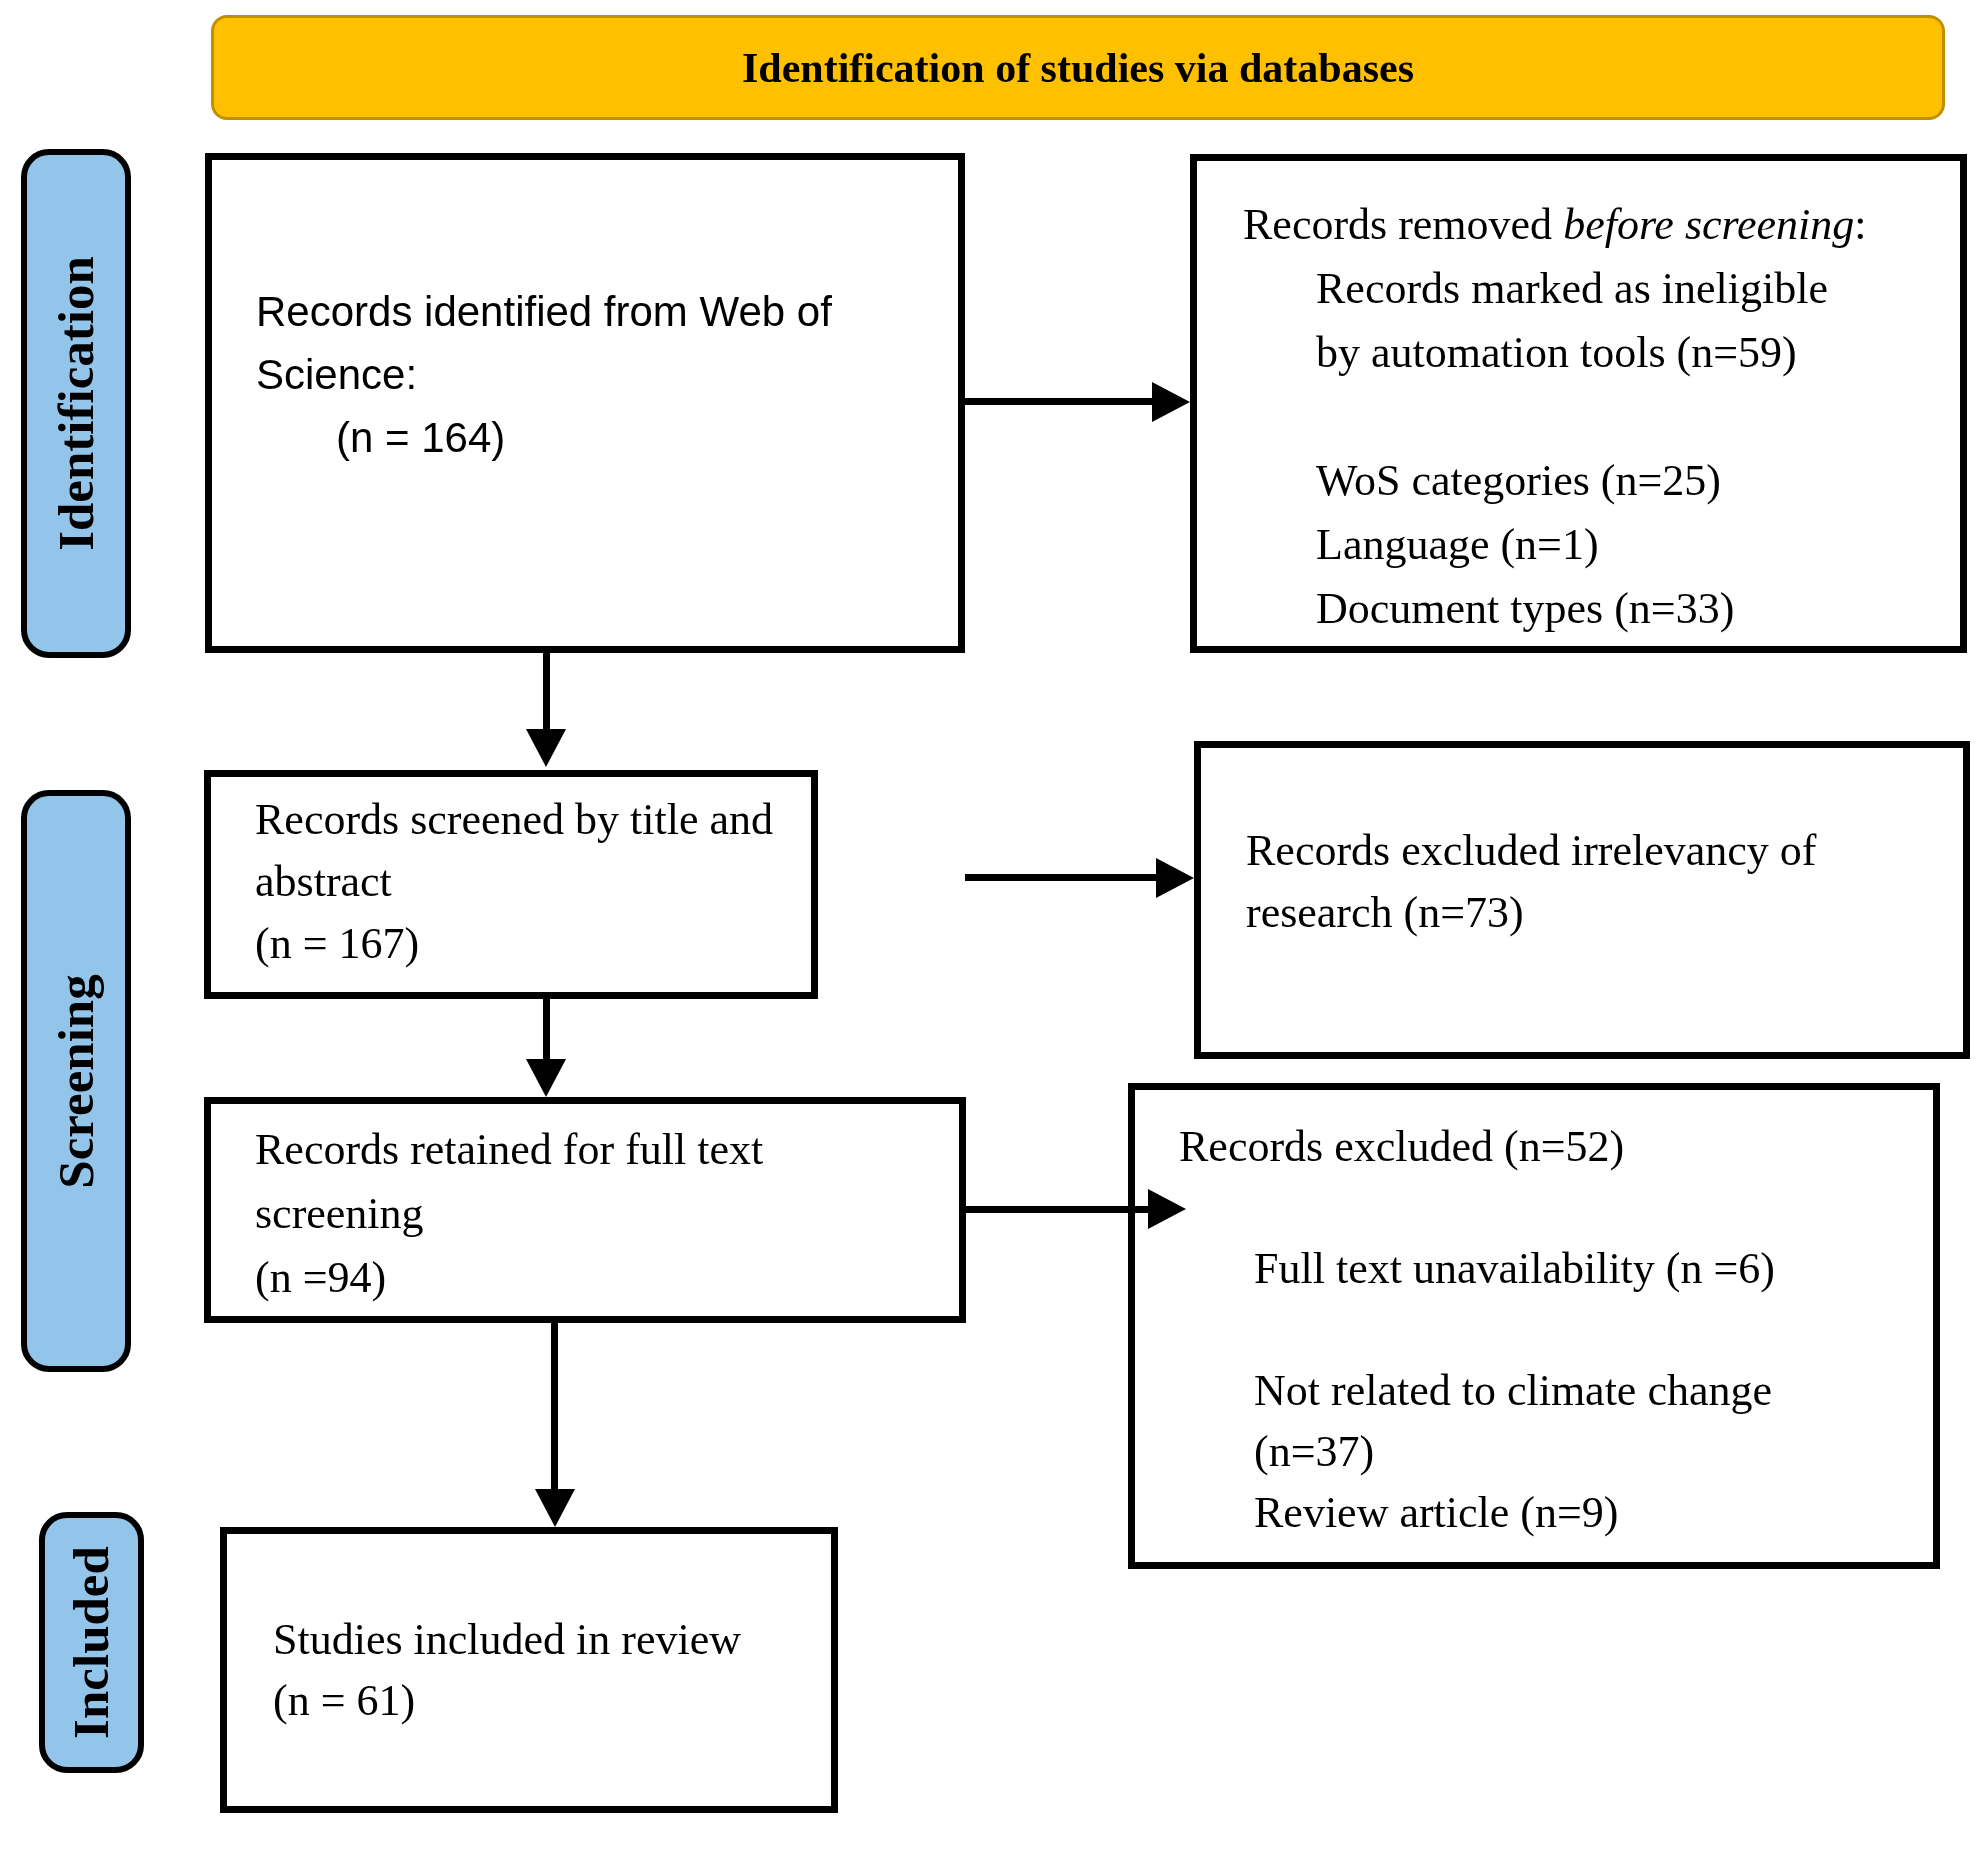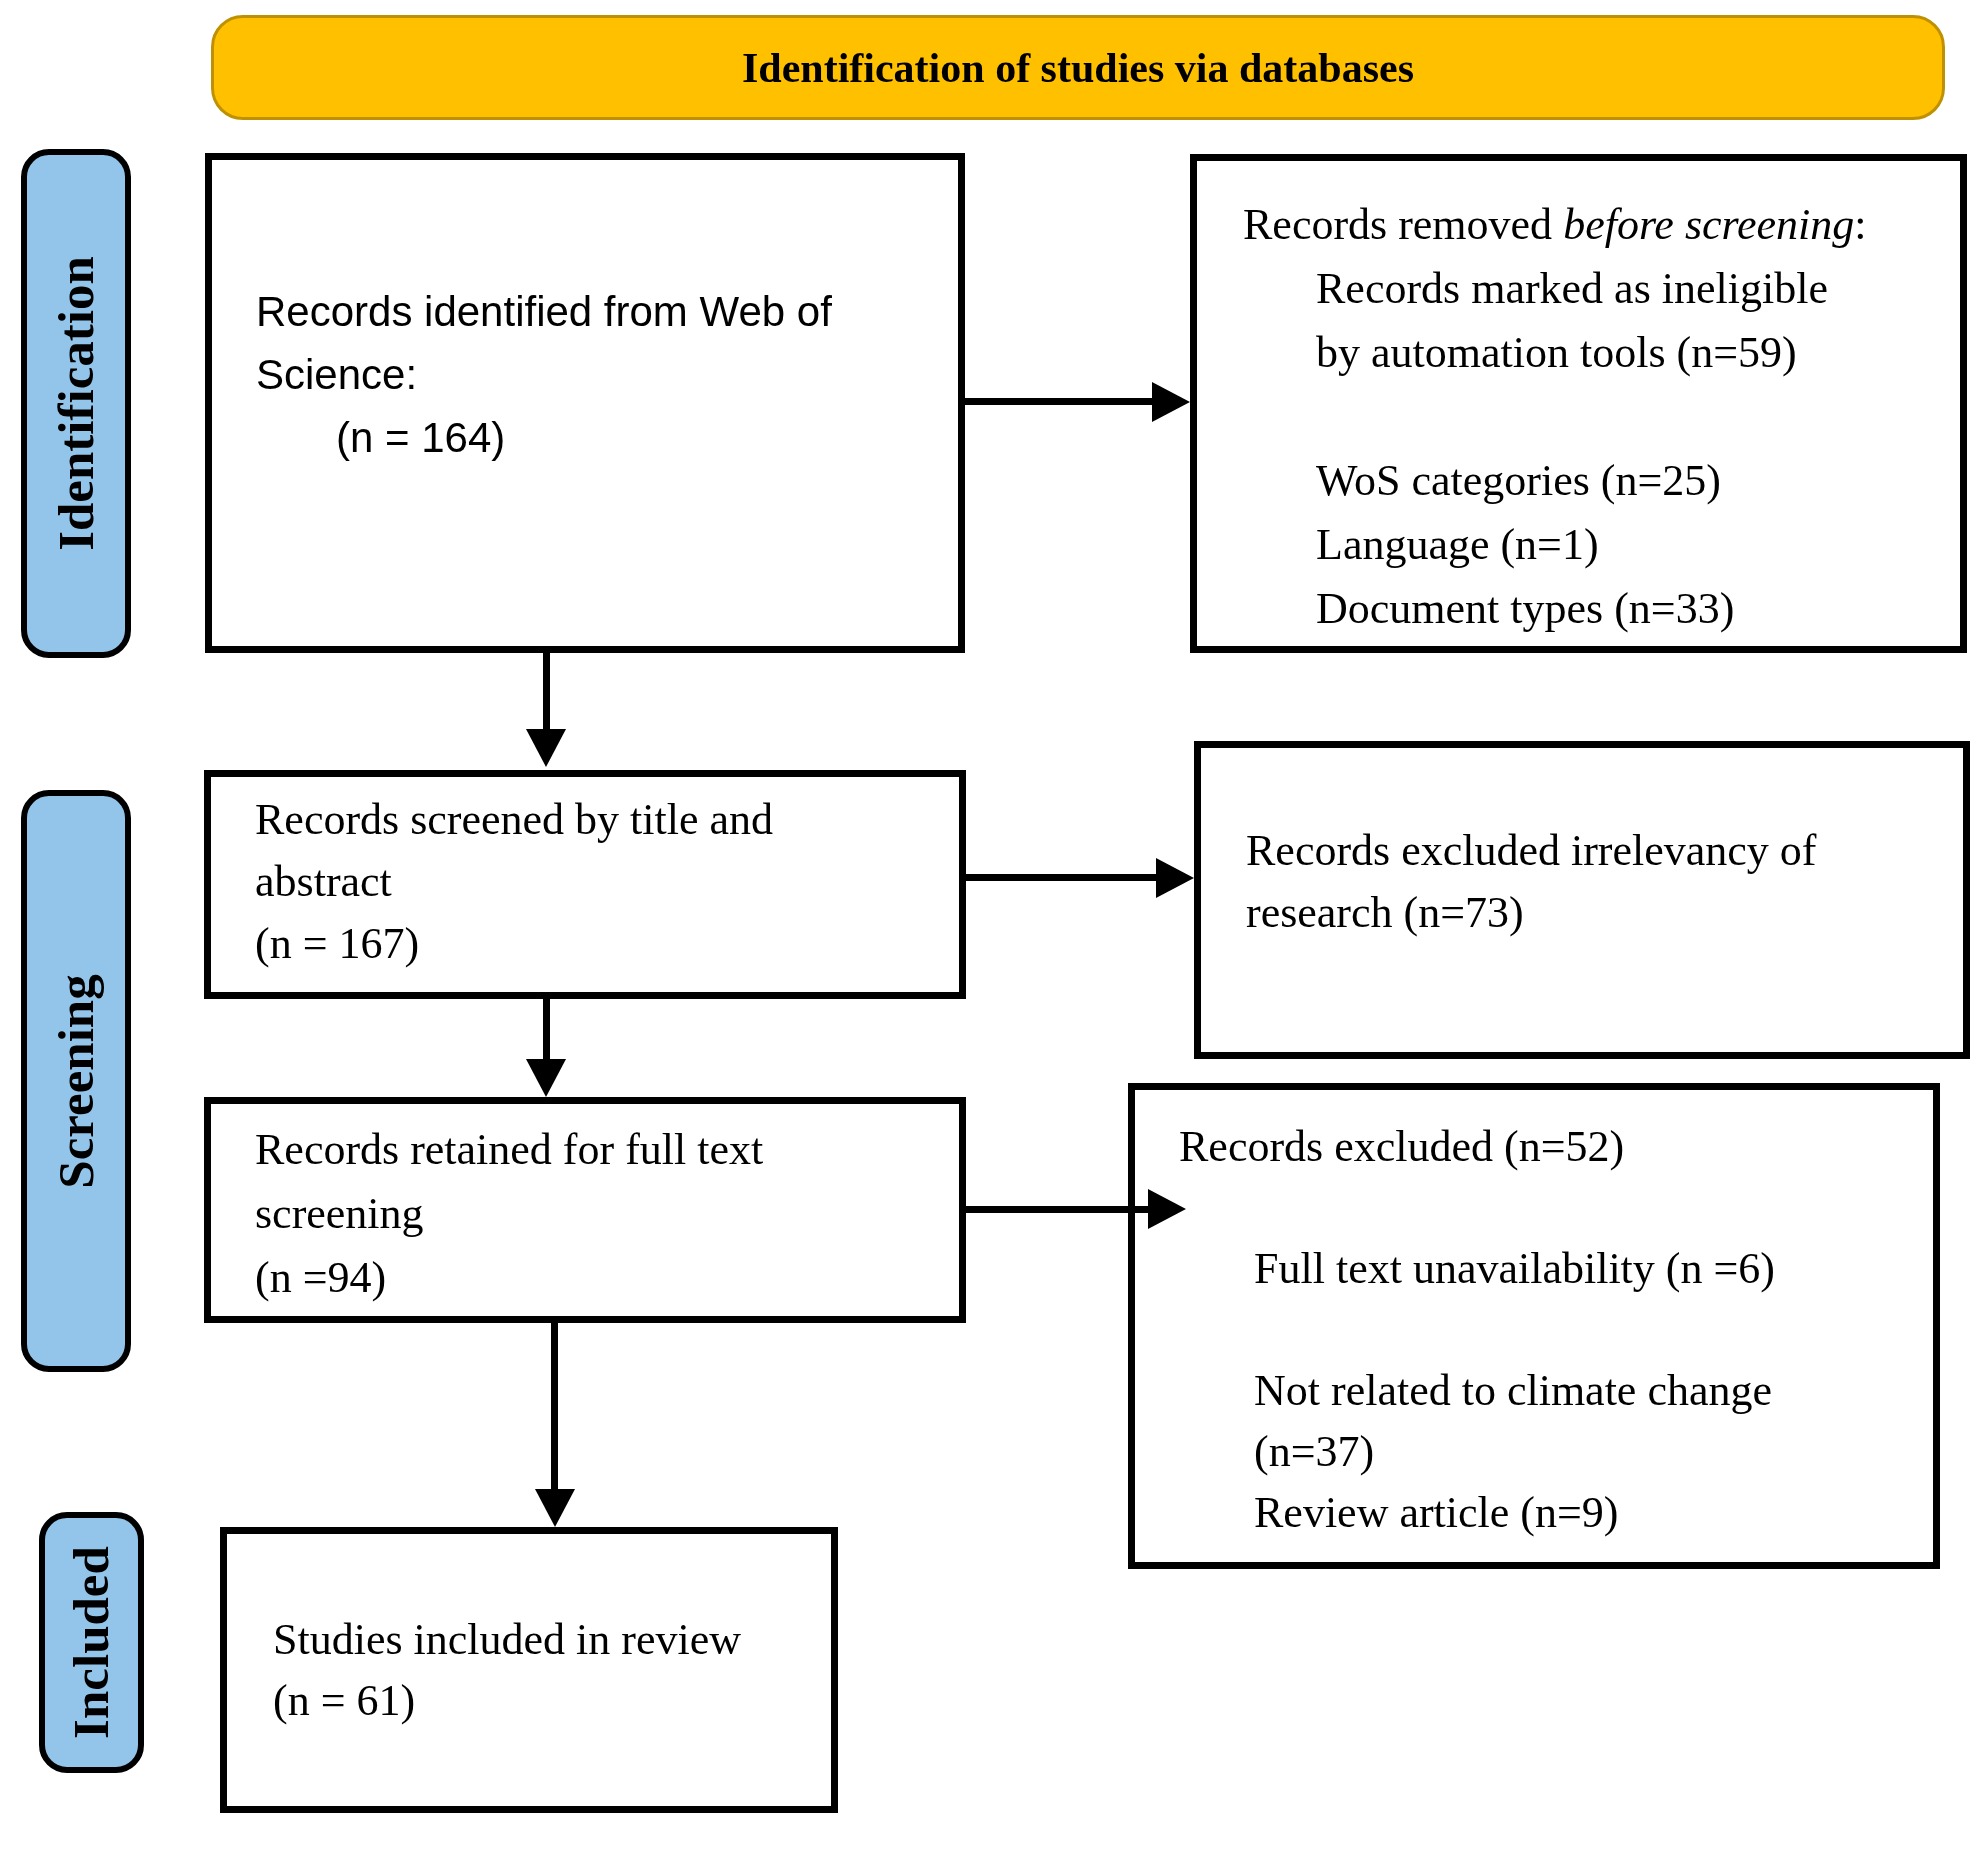--- a/index.html
+++ b/index.html
@@ -1,21 +1,21 @@
 <!DOCTYPE html>
 <html style="font-size:9.8px"><head>
 <meta charset="utf-8">
 <style>
   html,body{margin:0;padding:0;background:#ffffff;}
   body{position:relative;width:1985px;height:1852px;font-family:"Liberation Serif",serif;color:#000;}
 
   
   .banner{
     position:absolute;left:211px;top:15.3px;width:1734px;height:105px;
-    background:#FFC000;border:3.7px solid #BF9000;border-radius:32px;
+    background:#FFC000;border:3.7px solid #BF9000;border-radius:16px;
     display:flex;align-items:center;justify-content:center;
     font-weight:bold;font-size:42px;box-sizing:border-box;
   }
 
   
   .stage{
     position:absolute;background:#92C5E9;border:6.7px solid #000;border-radius:28px;
     display:flex;align-items:center;justify-content:center;box-sizing:border-box;
   }
   .stage span{
@@ -33,21 +33,21 @@
   }
   .fbox .line{white-space:nowrap;}
   #box-identified{left:205px;top:153px;width:760px;height:500px;
     padding:120px 18.4px 0 44px;font-family:"Liberation Sans",sans-serif;font-size:42px;line-height:63px;}
   #box-identified .count{margin-left:80px;}
 
   #box-removed{left:1190px;top:154px;width:777px;height:499px;padding:32px 12.2px 0 46px;line-height:64px;}
   #box-removed .indent{margin-left:73px;}
   #box-removed .gap{margin-top:64px;}
 
-  #box-screened{left:204px;top:770px;width:762px;height:229px;padding:12.2px 12.2px 0 44px;}
+  #box-screened{left:204px;top:770px;width:614px;height:229px;padding:12.2px 12.2px 0 44px;}
 
   #box-excl-irrel{left:1194px;top:741px;width:776px;height:318px;padding:72px 12.2px 0 45px;}
 
   #box-retained{left:204px;top:1097px;width:762px;height:226px;padding:13.5px 12.2px 0 44px;line-height:64px;}
 
   #box-excl-full{left:1128px;top:1083px;width:812px;height:486px;padding:26px 12.2px 0 44px;line-height:61px;}
   #box-excl-full .indent{margin-left:75px;}
   #box-excl-full .gap{margin-top:61px;}
 
   #box-included-studies{left:220px;top:1527px;width:618px;height:286px;padding:75px 12.2px 0 46px;line-height:61px;}

